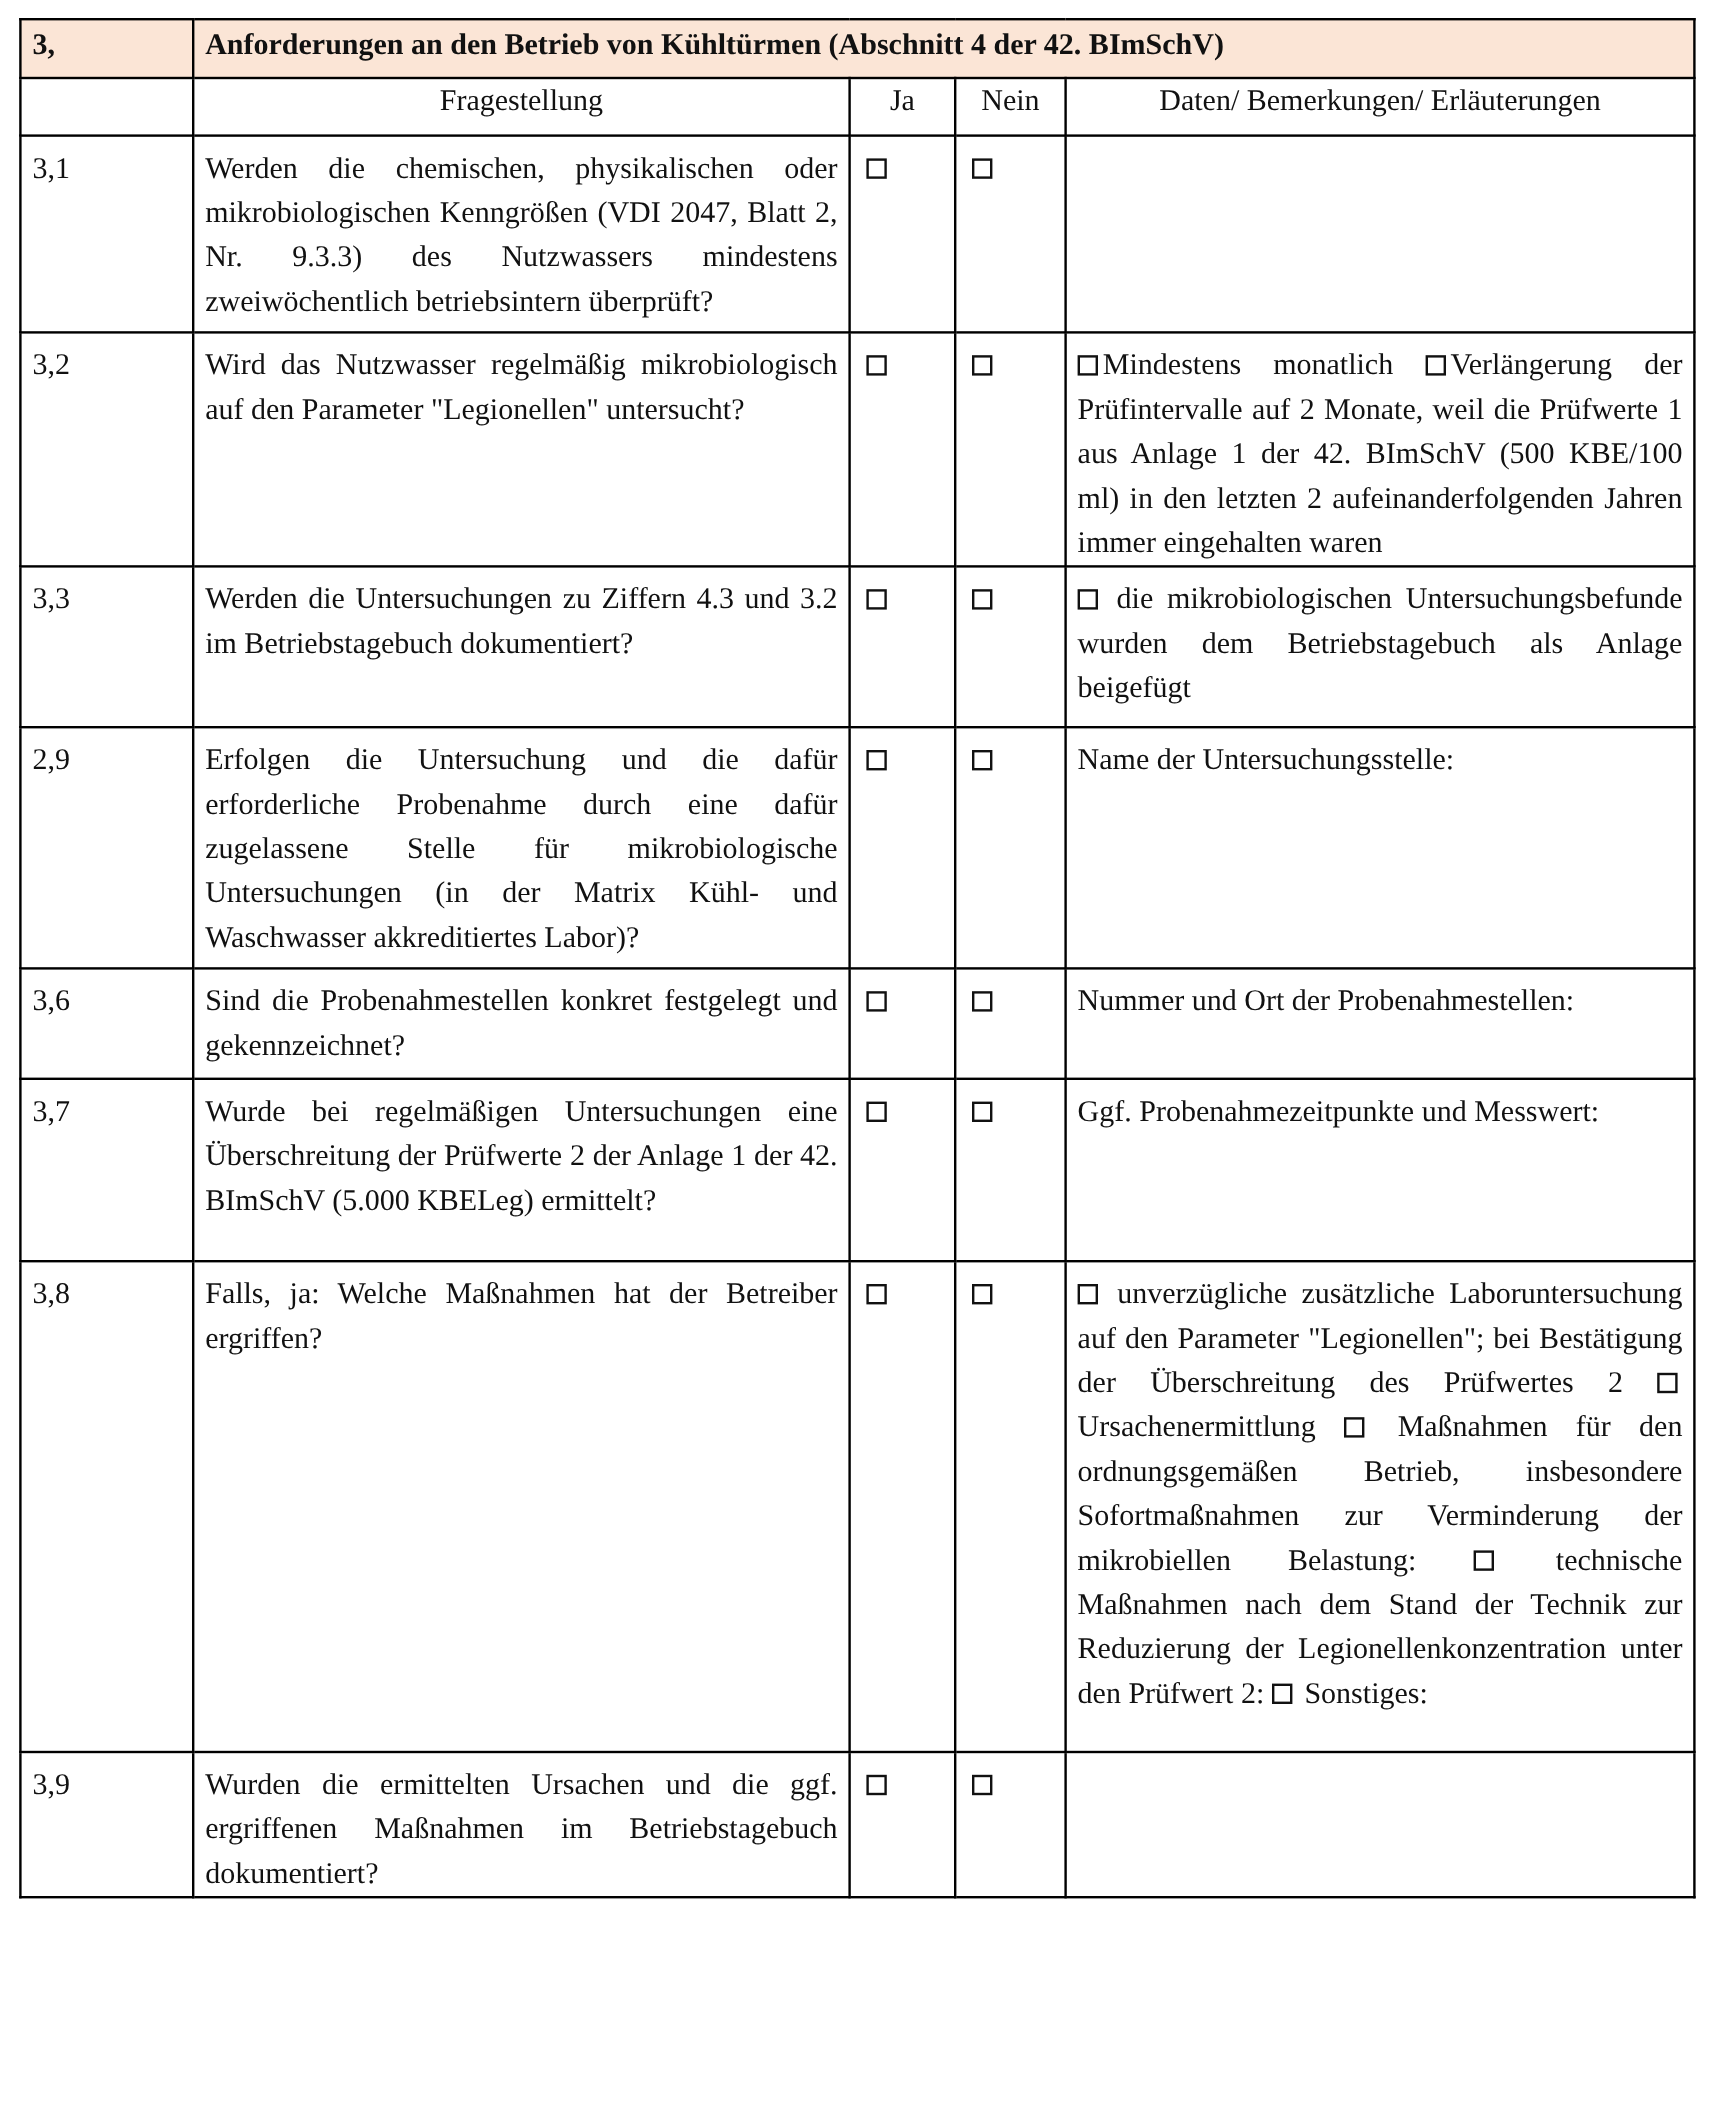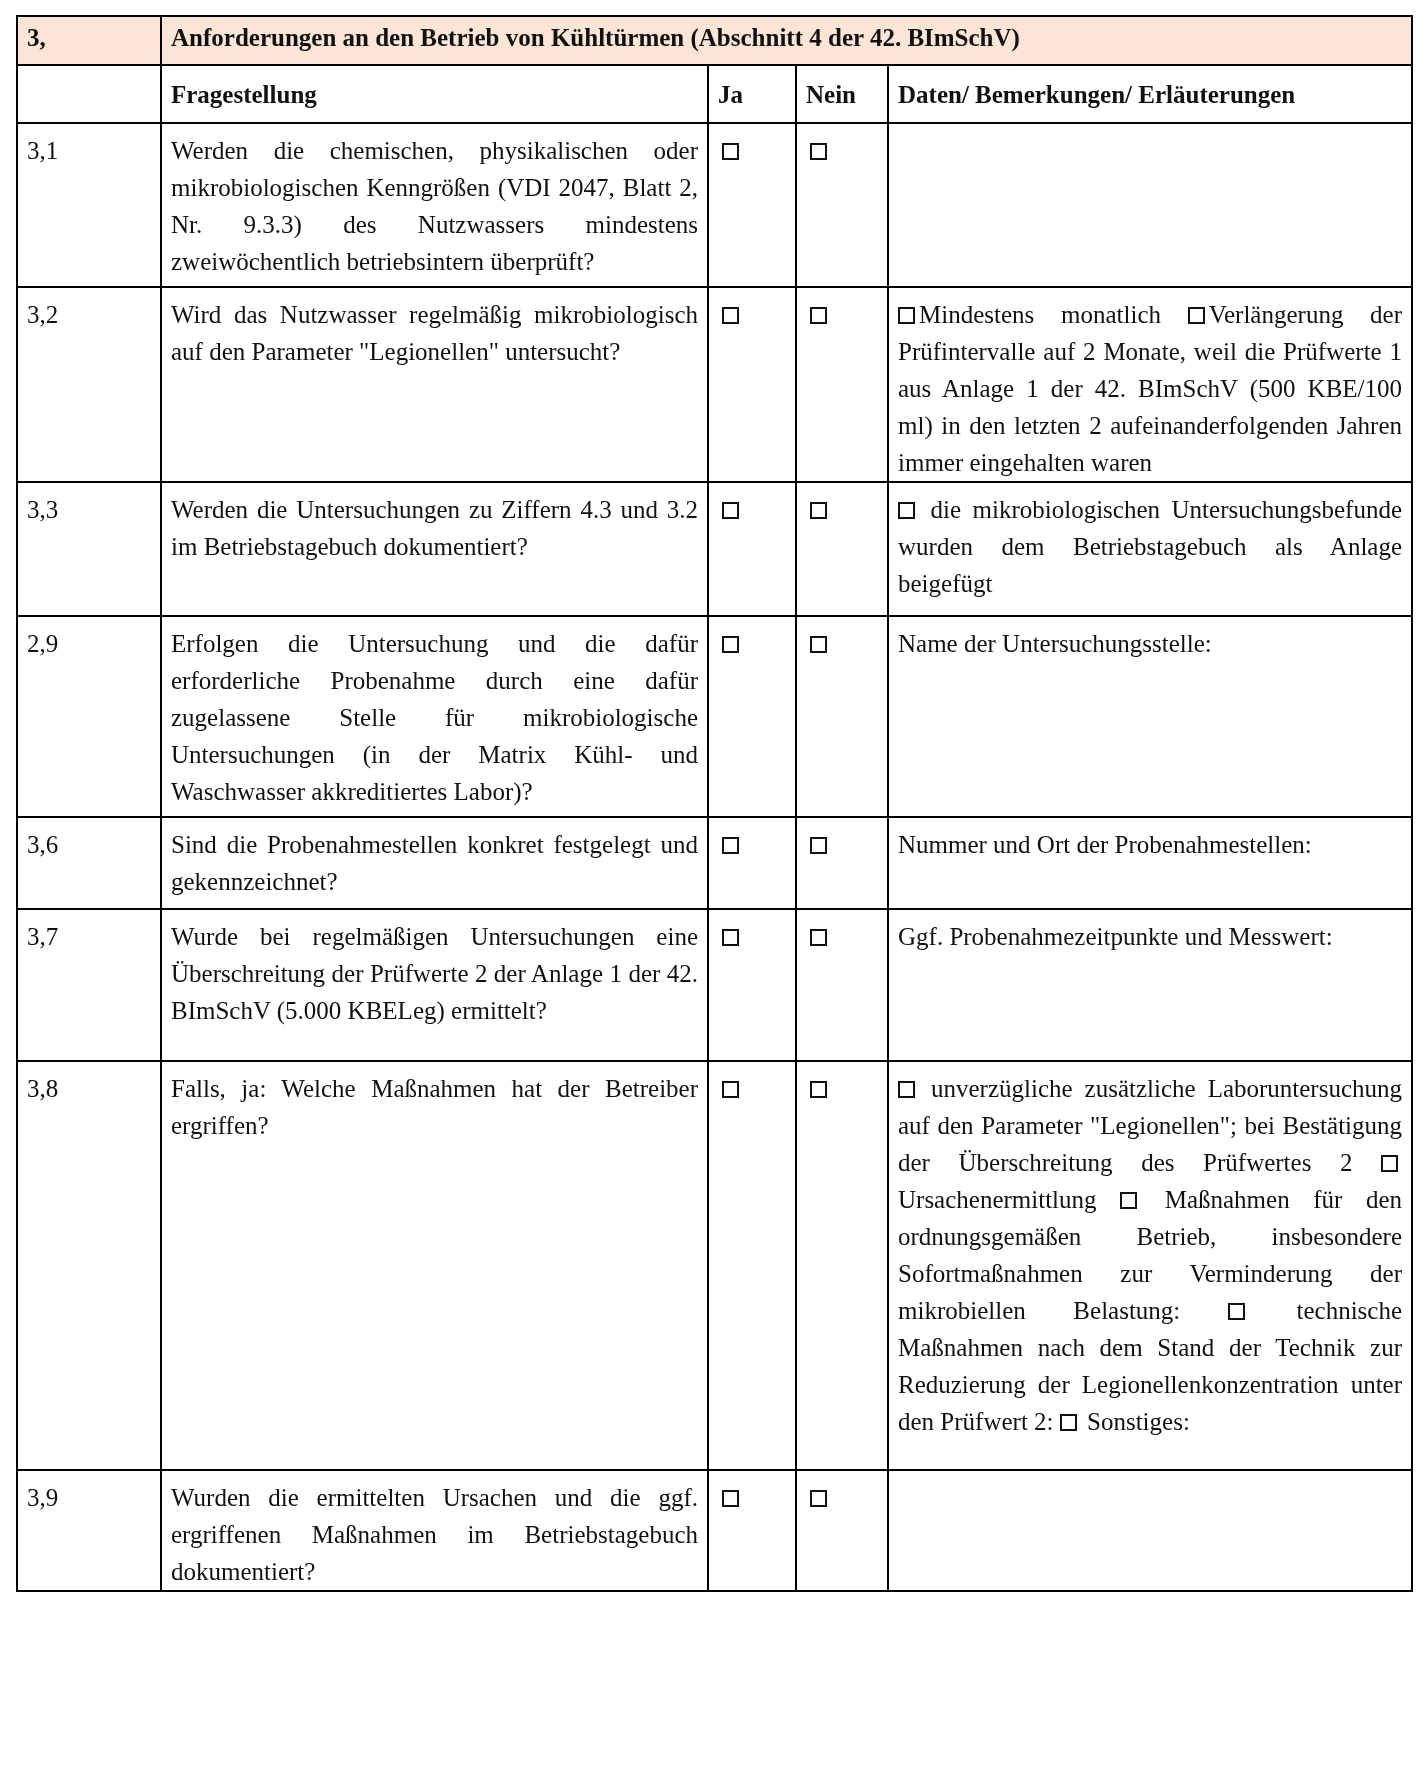--- a/index.html
+++ b/index.html
@@ -30,23 +30,24 @@
     font-size: 25px;
     line-height: 37px;
   }
   table.checklist tr.section-header td {
     background: #fbe5d6;
     font-weight: bold;
     height: 45px;
     padding-top: 2px;
   }
   table.checklist tr.col-header td {
-    font-weight: bold;
+    font-weight: normal;
     height: 46px;
-    padding-top: 10px;
+    padding-top: 0;
+    text-align: center;
   }
   td.q-text, td.r-text {
     text-align: justify;
   }
   td.q-text b { font-weight: normal; }
   .cb {
     display: inline-block;
     width: 17px;
     height: 17px;
     border: 2px solid #111;

